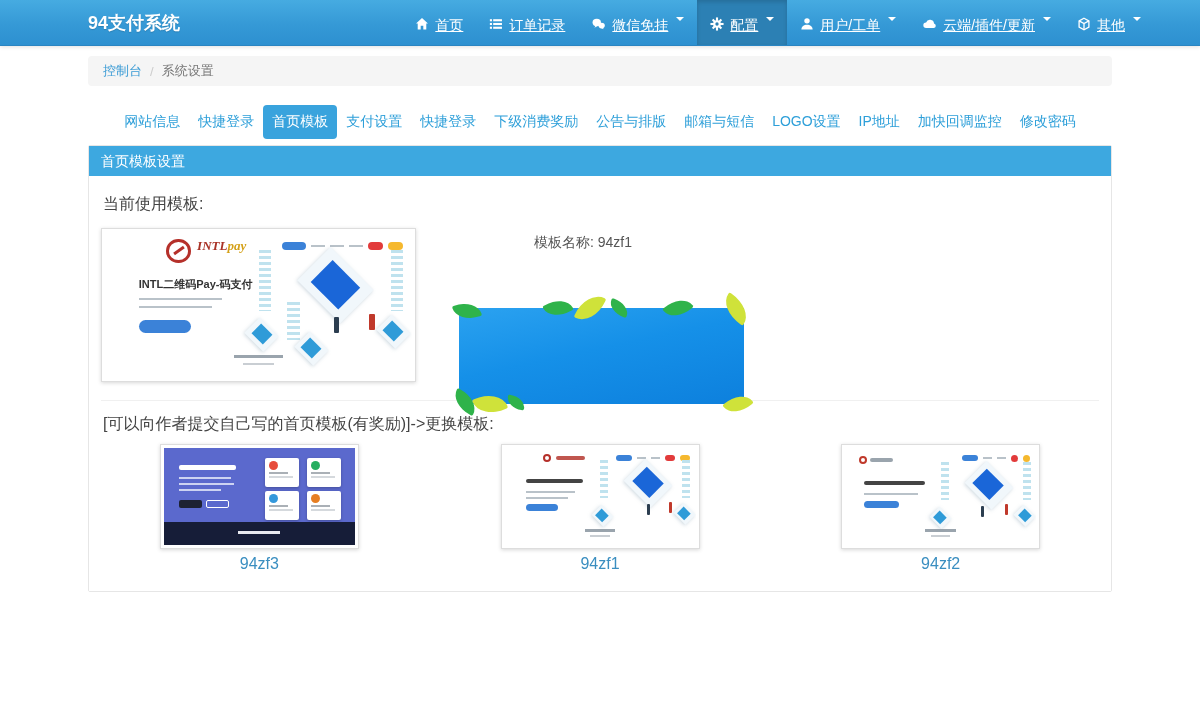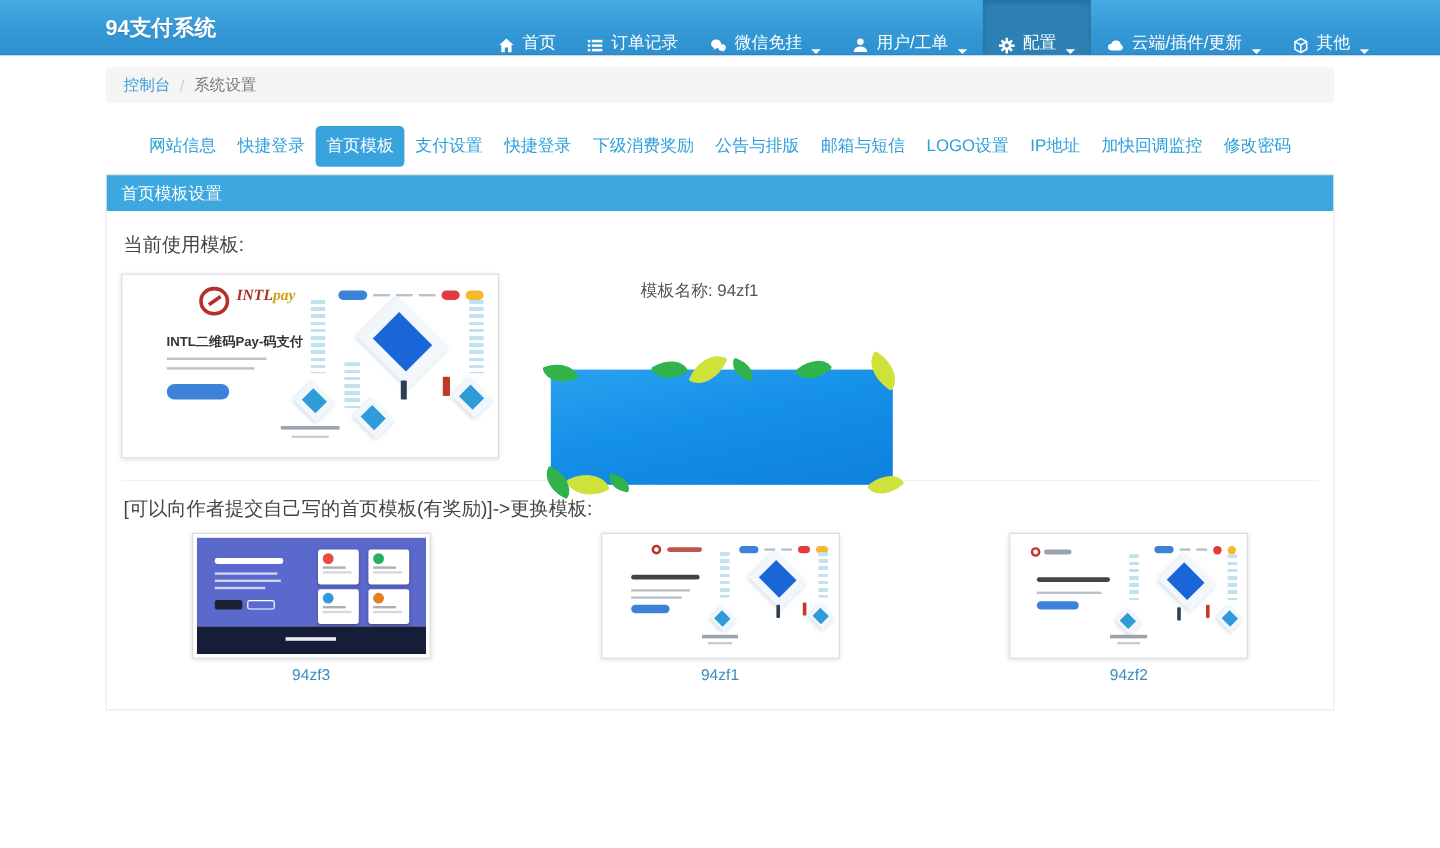--- a/index.html
+++ b/index.html
@@ -8,21 +8,21 @@
   
   .navbar {
     height:46px; display:flex; align-items:stretch;
     background:linear-gradient(180deg,#46abe1 0%,#3599d6 55%,#2d90d0 100%);
     border-bottom:1px solid #2a85c2;
     box-shadow:0 1px 4px rgba(0,0,0,.12);
     padding-left:88px; padding-right:46px;
   }
   .brand { color:#fff; font-size:18px; font-weight:bold; line-height:46px; text-shadow:0 1px 1px rgba(0,0,0,.15); cursor:pointer; }
   .nav-items { display:flex; margin-left:auto; list-style:none; }
-  .nav-item { display:flex; align-items:flex-end; gap:6px; padding:0 13px; color:#fff; font-size:14px; cursor:pointer; white-space:nowrap; }
+  .nav-item { display:flex; align-items:flex-start; gap:6px; padding:17px 13px; color:#fff; font-size:14px; cursor:pointer; white-space:nowrap;text-decoration:underline; }
   .nav-item.active { background:#2c80b4; box-shadow:inset 0 2px 4px rgba(0,0,0,.15); }
   .nav-item svg { display:block; }
   .caret { width:0; height:0; border-left:4px solid transparent; border-right:4px solid transparent; border-top:4px solid #fff; margin-left:2px; }
 
   
   .container { width:1024px; margin:0 auto; }
 
   
   .breadcrumb { margin-top:10px; height:30px; background:#f5f5f5; border-radius:4px; display:flex; align-items:center; padding:0 15px; font-size:13px; }
   .crumb-link { color:#3a9bd5; cursor:pointer; }
@@ -96,21 +96,21 @@
   .sm-logo-bar { position:absolute; height:4px; background:#c0564f; border-radius:2px; }
   .sm-head { position:absolute; height:4px; background:#444; border-radius:2px; }
   .sm-pill-btn { position:absolute; height:7px; border-radius:4px; background:#3b82d8; }
   .dotr { width:7px; height:7px; border-radius:50%; background:#e23b3b; }
   .doty { width:7px; height:7px; border-radius:50%; background:#f5b82e; }
 
   
   .thumbs { position:absolute; left:0; right:0; top:268px; display:flex; }
   .thumb-col { flex:1; display:flex; flex-direction:column; align-items:center; }
   .thumb-card { width:199px; height:105px; cursor:pointer; }
-  .thumb-label { margin-top:6px; font-size:13px; color:#3a8ec0; cursor:pointer; }
+  .thumb-label { margin-top:6px; font-size:16px; color:#3a8ec0; cursor:pointer; }
 
   
   .banner { position:absolute; left:370px; top:132px; width:285px; height:96px; background:linear-gradient(168deg,#2ba2f0 0%,#1590e8 45%,#0d80dd 100%); overflow:visible; z-index:2; }
   .leaf { position:absolute; width:26px; height:18px; border-radius:2px 100% 2px 100%; }
   .lg { background:#2fb34a; } .ly { background:#cfe23a; }
 </style>
 </head>
 <body>
 
 <div class="navbar">
@@ -134,46 +134,46 @@
       <span>订单记录</span>
     </li>
     <li class="nav-item">
       <svg width="15" height="14" viewBox="0 0 16 16" fill="#fff">
           <ellipse cx="6" cy="6.3" rx="4.8" ry="4.2"></ellipse>
           <path d="M3.4 12.2 4.6 9.6 6.8 10.4Z"></path>
           <ellipse cx="11.6" cy="9.8" rx="3.6" ry="3.2"></ellipse>
           <path d="M13.9 14 12.8 11.9 11 12.7Z"></path>
         </svg>
       <span>微信免挂</span>
-      <span class="caret"></span>
-    </li>
-    <li class="nav-item">
-      <svg width="14" height="14" viewBox="0 0 16 16" fill="#fff">
-          <circle cx="8" cy="4.4" r="3.1"></circle>
-          <path d="M1.6 14.2C1.6 10.8 4.4 8.8 8 8.8s6.4 2 6.4 5.4z"></path>
-        </svg>
-      <span>用户/工单</span>
       <span class="caret"></span>
     </li>
     <li class="nav-item active">
       <svg width="14" height="14" viewBox="0 0 16 16">
           <g fill="#fff">
             <rect x="6.8" y="0.5" width="2.4" height="4"></rect>
             <rect x="6.8" y="11.5" width="2.4" height="4"></rect>
             <rect x="0.5" y="6.8" width="4" height="2.4"></rect>
             <rect x="11.5" y="6.8" width="4" height="2.4"></rect>
             <rect x="6.8" y="0.9" width="2.4" height="4" transform="rotate(45 8 8)"></rect>
             <rect x="6.8" y="11.1" width="2.4" height="4" transform="rotate(45 8 8)"></rect>
             <rect x="6.8" y="0.9" width="2.4" height="4" transform="rotate(-45 8 8)"></rect>
             <rect x="6.8" y="11.1" width="2.4" height="4" transform="rotate(-45 8 8)"></rect>
             <circle cx="8" cy="8" r="4.4"></circle>
           </g>
           <circle cx="8" cy="8" r="1.9" fill="#2c80b4"></circle>
         </svg>
       <span>配置</span>
+      <span class="caret"></span>
+    </li>
+    <li class="nav-item">
+      <svg width="14" height="14" viewBox="0 0 16 16" fill="#fff">
+          <circle cx="8" cy="4.4" r="3.1"></circle>
+          <path d="M1.6 14.2C1.6 10.8 4.4 8.8 8 8.8s6.4 2 6.4 5.4z"></path>
+        </svg>
+      <span>用户/工单</span>
       <span class="caret"></span>
     </li>
     <li class="nav-item">
       <svg width="15" height="14" viewBox="0 0 16 16">
           <path d="M4.2 12.6A3.2 3.2 0 0 1 4.1 6.2 4.7 4.7 0 0 1 13.2 7.3 2.7 2.7 0 0 1 12.7 12.6Z" fill="#fff"></path>
         </svg>
       <span>云端/插件/更新</span>
       <span class="caret"></span>
     </li>
     <li class="nav-item">

